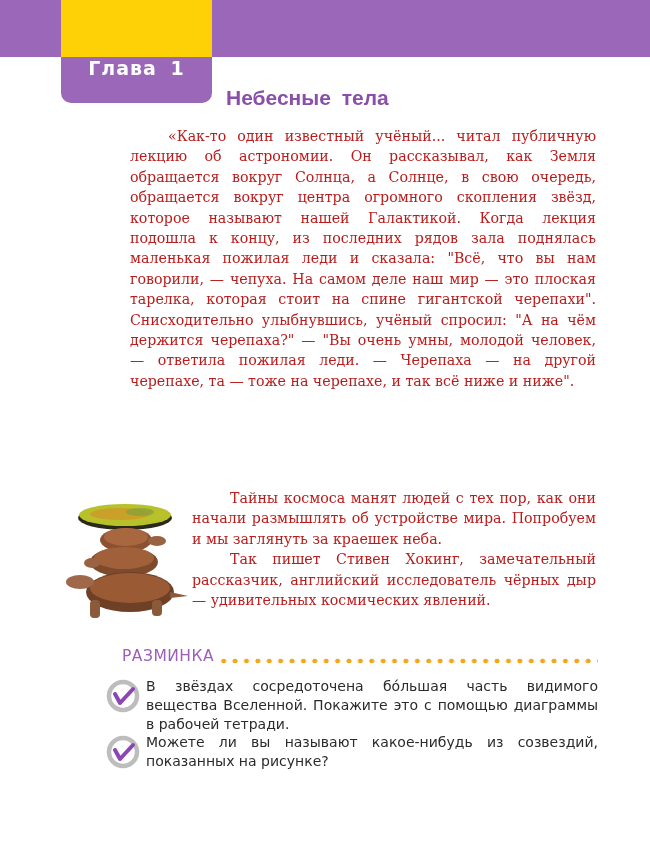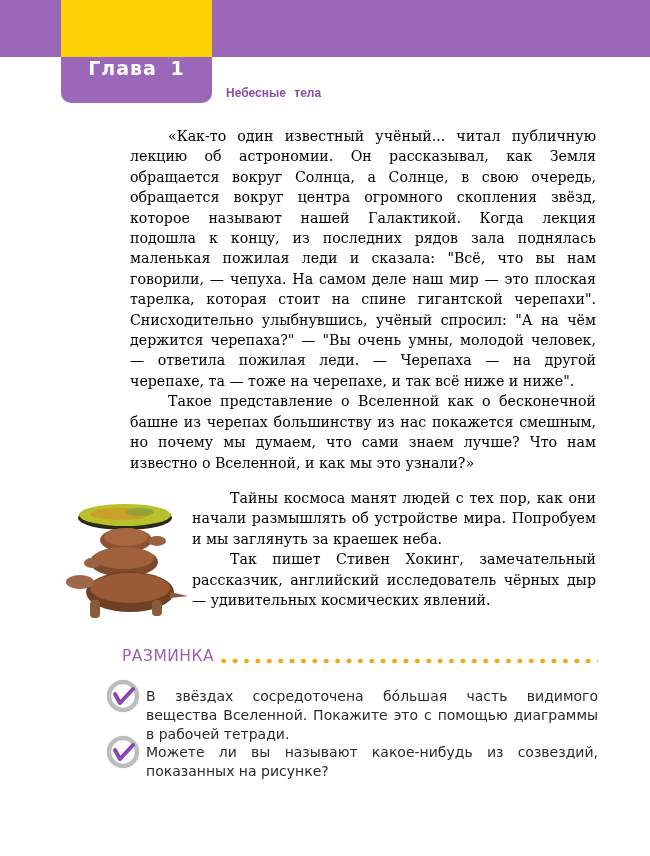--- a/index.html
+++ b/index.html
@@ -2,48 +2,47 @@
 <html><head>
 <meta charset="utf-8">
 <style>
   html, body { margin:0; padding:0; }
   body { width:650px; height:856px; background:#ffffff; position:relative; overflow:hidden; }
   .top-bar { position:absolute; left:0; top:0; width:650px; height:57px; background:#9b67b8; }
   .yellow-block { position:absolute; left:61px; top:0; width:151px; height:57px; background:#fdd106; }
   .chapter-tab { position:absolute; left:61px; top:57px; width:151px; height:46px; background:#9b67b8;
     border-radius:0 0 10px 10px; display:flex; align-items:flex-start; justify-content:center; }
   .chapter-tab span { color:#ffffff; font-family:"DejaVu Sans", sans-serif; font-weight:bold; font-size:19px; letter-spacing:1px; word-spacing:6px; }
-  .chapter-title { position:absolute; left:226px; top:86px; color:#8a4fa8; font-family:"Liberation Sans", sans-serif; font-weight:bold; font-size:12px; word-spacing:5px; }
-  .body-text { position:absolute; font-family:"DejaVu Serif", serif; font-size:14.2px; line-height:20.4px; color:#000000; text-align:justify; }
+  .chapter-title { position:absolute; left:226px; top:86px; color:#8a4fa8; font-family:"Liberation Sans", sans-serif; font-weight:bold; font-size:21px; word-spacing:5px; }
+  .body-text { position:absolute; font-family:"DejaVu Serif", serif; font-size:14.2px; line-height:20.4px; color:#b91c1c; text-align:justify; }
   .body-text p { margin:0; text-indent:38px; }
   .main-block { left:130px; top:126px; width:466px; }
   .side-block { left:192px; top:488px; width:404px; }
   .turtle { position:absolute; left:60px; top:500px; width:130px; height:125px; }
   .warmup-title { position:absolute; left:122px; top:647px; color:#9b5fb8; font-family:"DejaVu Sans", sans-serif; font-size:15.5px; letter-spacing:0.5px; }
   .dots { position:absolute; left:218px; top:658px; width:380px; height:6px;
     background-image: radial-gradient(circle, #f4a71a 2.3px, transparent 2.6px); background-size:11.4px 6px; background-repeat:repeat-x; }
   .task { position:absolute; left:106px; width:492px; }
   .task .check { position:absolute; left:0; top:2px; width:34px; height:34px; }
-  .task .txt { margin-left:40px; font-family:"DejaVu Sans", sans-serif; font-size:14px; line-height:19px; color:#2b2b2b; text-align:justify;margin-top:10px; }
+  .task .txt { margin-left:40px; font-family:"DejaVu Sans", sans-serif; font-size:14px; line-height:19px; color:#2b2b2b; text-align:justify; }
   .task1 { top:677px; }
   .task2 { top:733px; }
 </style>
 </head>
 <body>
 
 <div class="top-bar"></div>
 <div class="yellow-block"></div>
 <div class="chapter-tab">
   <span>Глава 1</span>
 </div>
 <div class="chapter-title">Небесные тела</div>
 
 <div class="body-text main-block">
   <p>«Как-то один известный учёный... читал публичную лекцию об астрономии. Он рассказывал, как Земля обращается вокруг Солнца, а Солнце, в свою очередь, обращается вокруг центра огромного скопления звёзд, которое называют нашей Галактикой. Когда лекция подошла к концу, из последних рядов зала поднялась маленькая пожилая леди и сказала: "Всё, что вы нам говорили, — чепуха. На самом деле наш мир — это плоская тарелка, которая стоит на спине гигантской черепахи". Снисходительно улыбнувшись, учёный спросил: "А на чём держится черепаха?" — "Вы очень умны, молодой человек, — ответила пожилая леди. — Черепаха — на другой черепахе, та — тоже на черепахе, и так всё ниже и ниже".</p>
-  <p>Такое представление о Вселенной как о бесконечной башне из черепах большинству из нас покажется смешным, но почему мы думаем, что сами знаем лучше? Что нам известно о Вселенной, и как мы это узнали?»</p>
 </div>
 
 <div class="turtle">
   <svg width="130" height="125" viewBox="0 0 130 125">
     <ellipse cx="65" cy="18" rx="47" ry="12" fill="#2a2a1a"></ellipse>
     <ellipse cx="65" cy="15" rx="46" ry="11" fill="#b8c02a"></ellipse>
     <ellipse cx="60" cy="14" rx="30" ry="6" fill="#d68a2a" opacity="0.6"></ellipse>
     <ellipse cx="80" cy="12" rx="14" ry="4" fill="#7fa03a" opacity="0.7"></ellipse>
     <ellipse cx="66" cy="40" rx="26" ry="12" fill="#8a5232"></ellipse>
     <ellipse cx="66" cy="37" rx="22" ry="9" fill="#a8673f"></ellipse>

